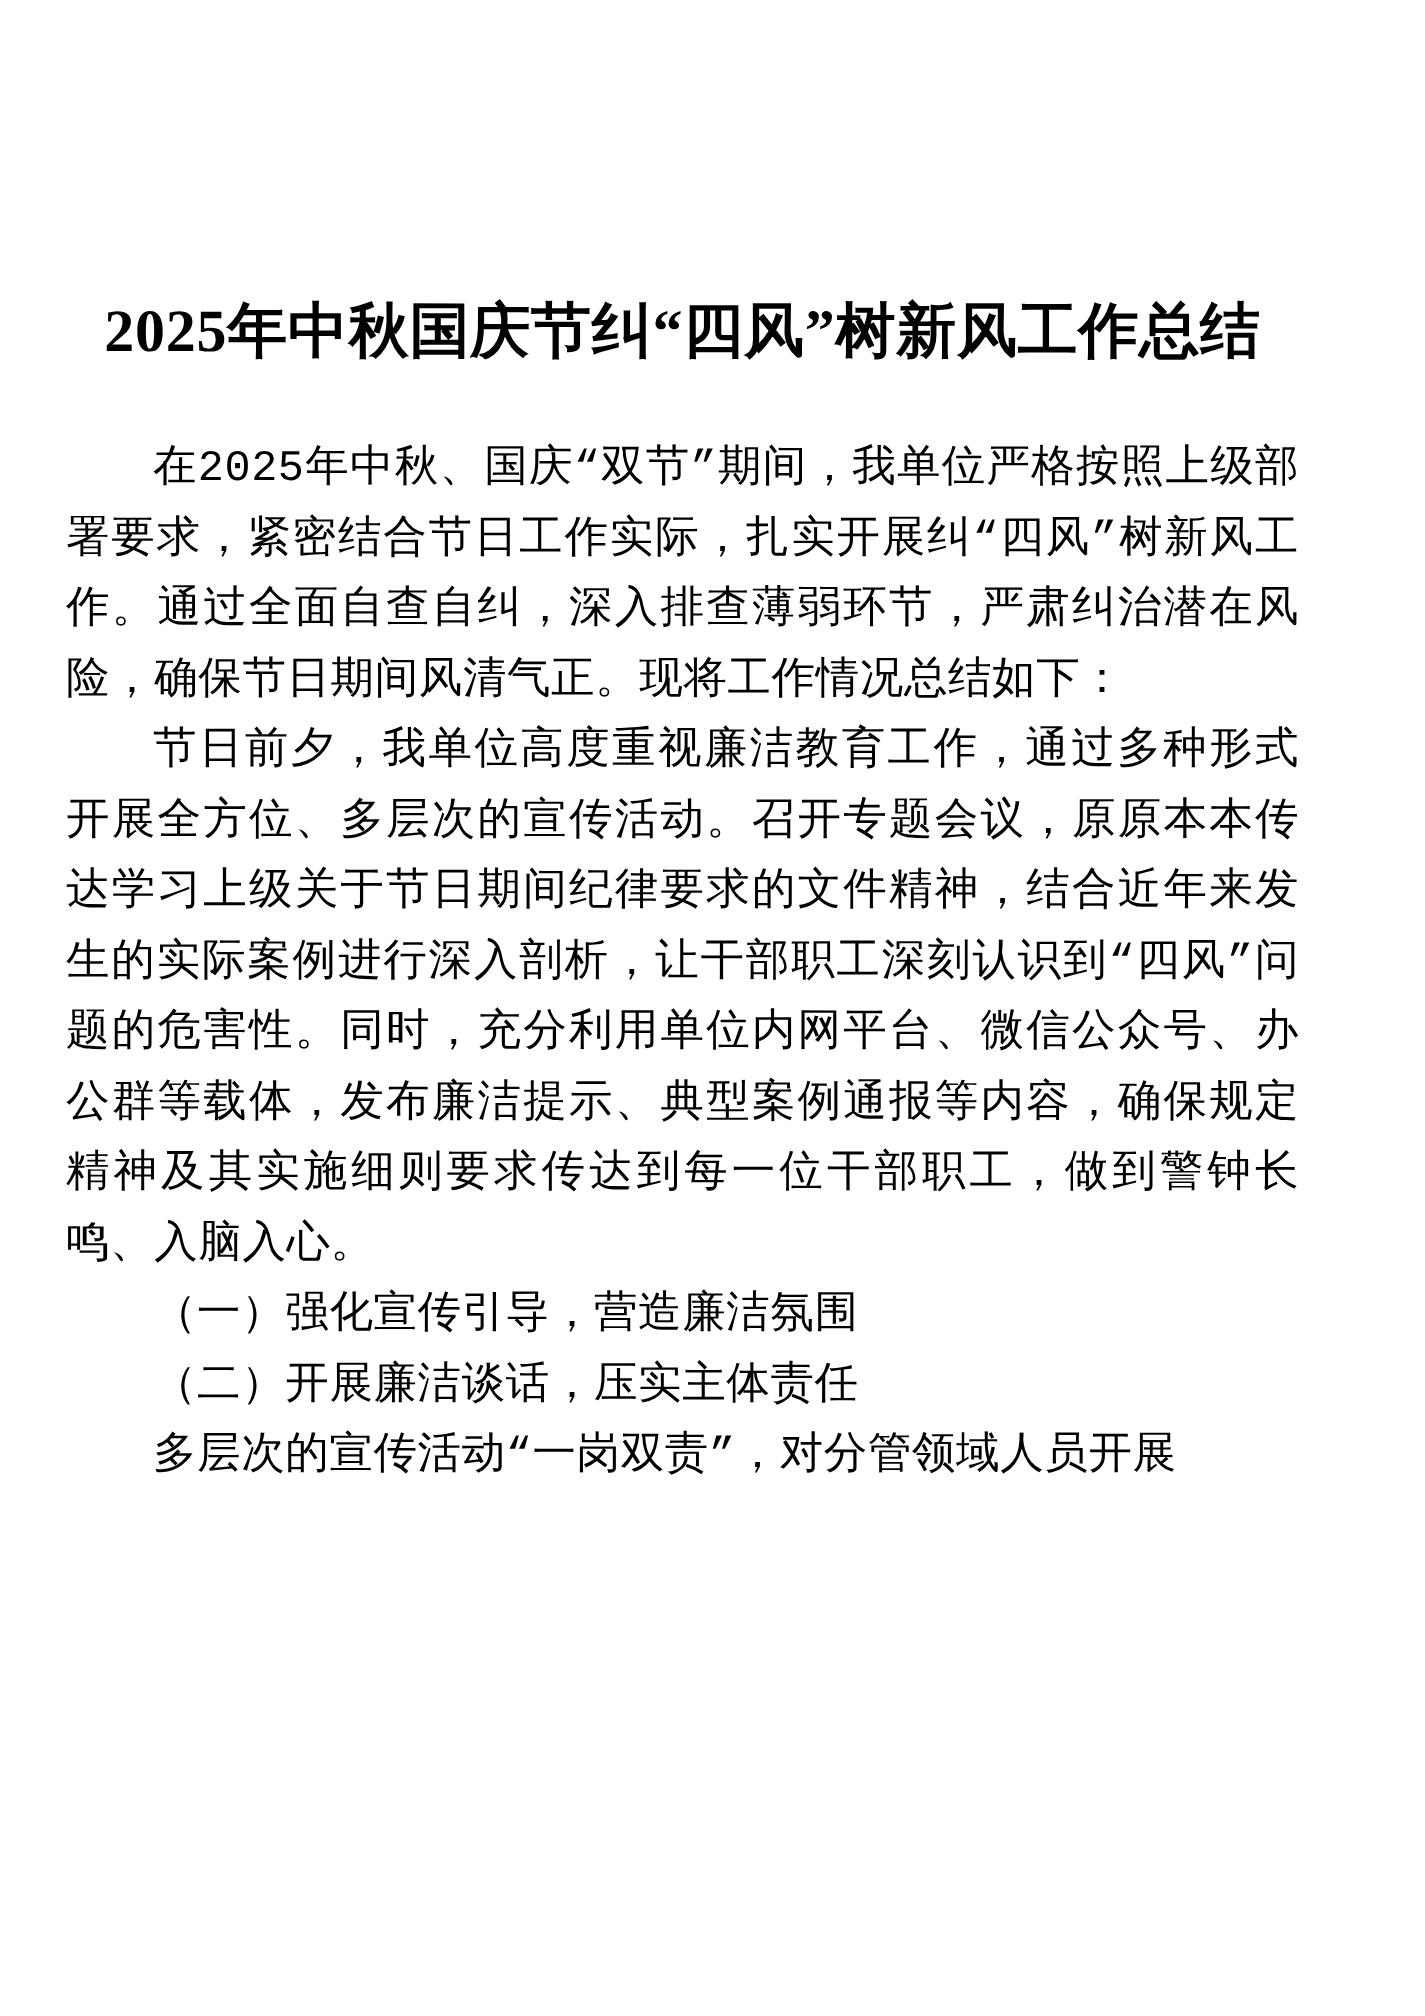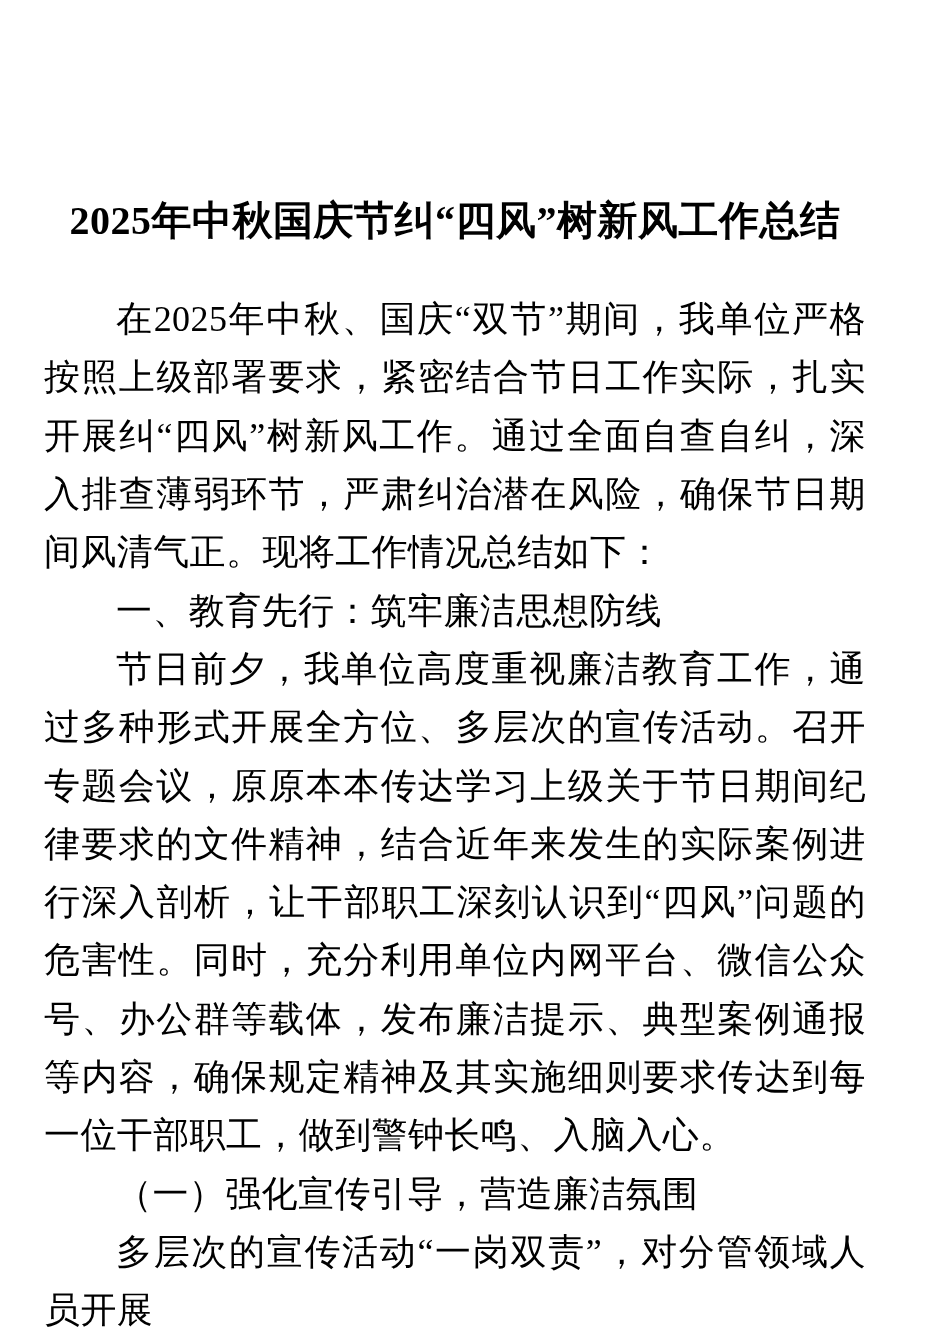--- a/index.html
+++ b/index.html
@@ -23,33 +23,34 @@
     font-weight: bold;
     font-size: 40px;
     line-height: 1.25;
     text-align: center;
     letter-spacing: 0.5px;
     margin: 0 0 44px 0;
     white-space: nowrap;
   }
   .body-text p {
     margin: 0;
-    font-size: 36px;
+    font-size: 29px;
     line-height: 1.62;
     text-align: justify;
     text-justify: inter-ideograph;
     text-indent: 2em;
     letter-spacing: 0.4px;
+    font-family: Liberation Mono, monospace;
   }
 </style>
 </head>
 <body>
 
 <div class="page">
   <h1 class="doc-title">2025年中秋国庆节纠“四风”树新风工作总结</h1>
   <div class="body-text">
     <p>在2025年中秋、国庆“双节”期间，我单位严格按照上级部署要求，紧密结合节日工作实际，扎实开展纠“四风”树新风工作。通过全面自查自纠，深入排查薄弱环节，严肃纠治潜在风险，确保节日期间风清气正。现将工作情况总结如下：</p>
-    <p>一、教育先行：筑牢廉洁思想防线</p>
     <p>节日前夕，我单位高度重视廉洁教育工作，通过多种形式开展全方位、多层次的宣传活动。召开专题会议，原原本本传达学习上级关于节日期间纪律要求的文件精神，结合近年来发生的实际案例进行深入剖析，让干部职工深刻认识到“四风”问题的危害性。同时，充分利用单位内网平台、微信公众号、办公群等载体，发布廉洁提示、典型案例通报等内容，确保规定精神及其实施细则要求传达到每一位干部职工，做到警钟长鸣、入脑入心。</p>
     <p>（一）强化宣传引导，营造廉洁氛围</p>
+    <p>（二）开展廉洁谈话，压实主体责任</p>
     <p>多层次的宣传活动“一岗双责”，对分管领域人员开展</p>
   </div>
 </div>
 
 </body></html>

